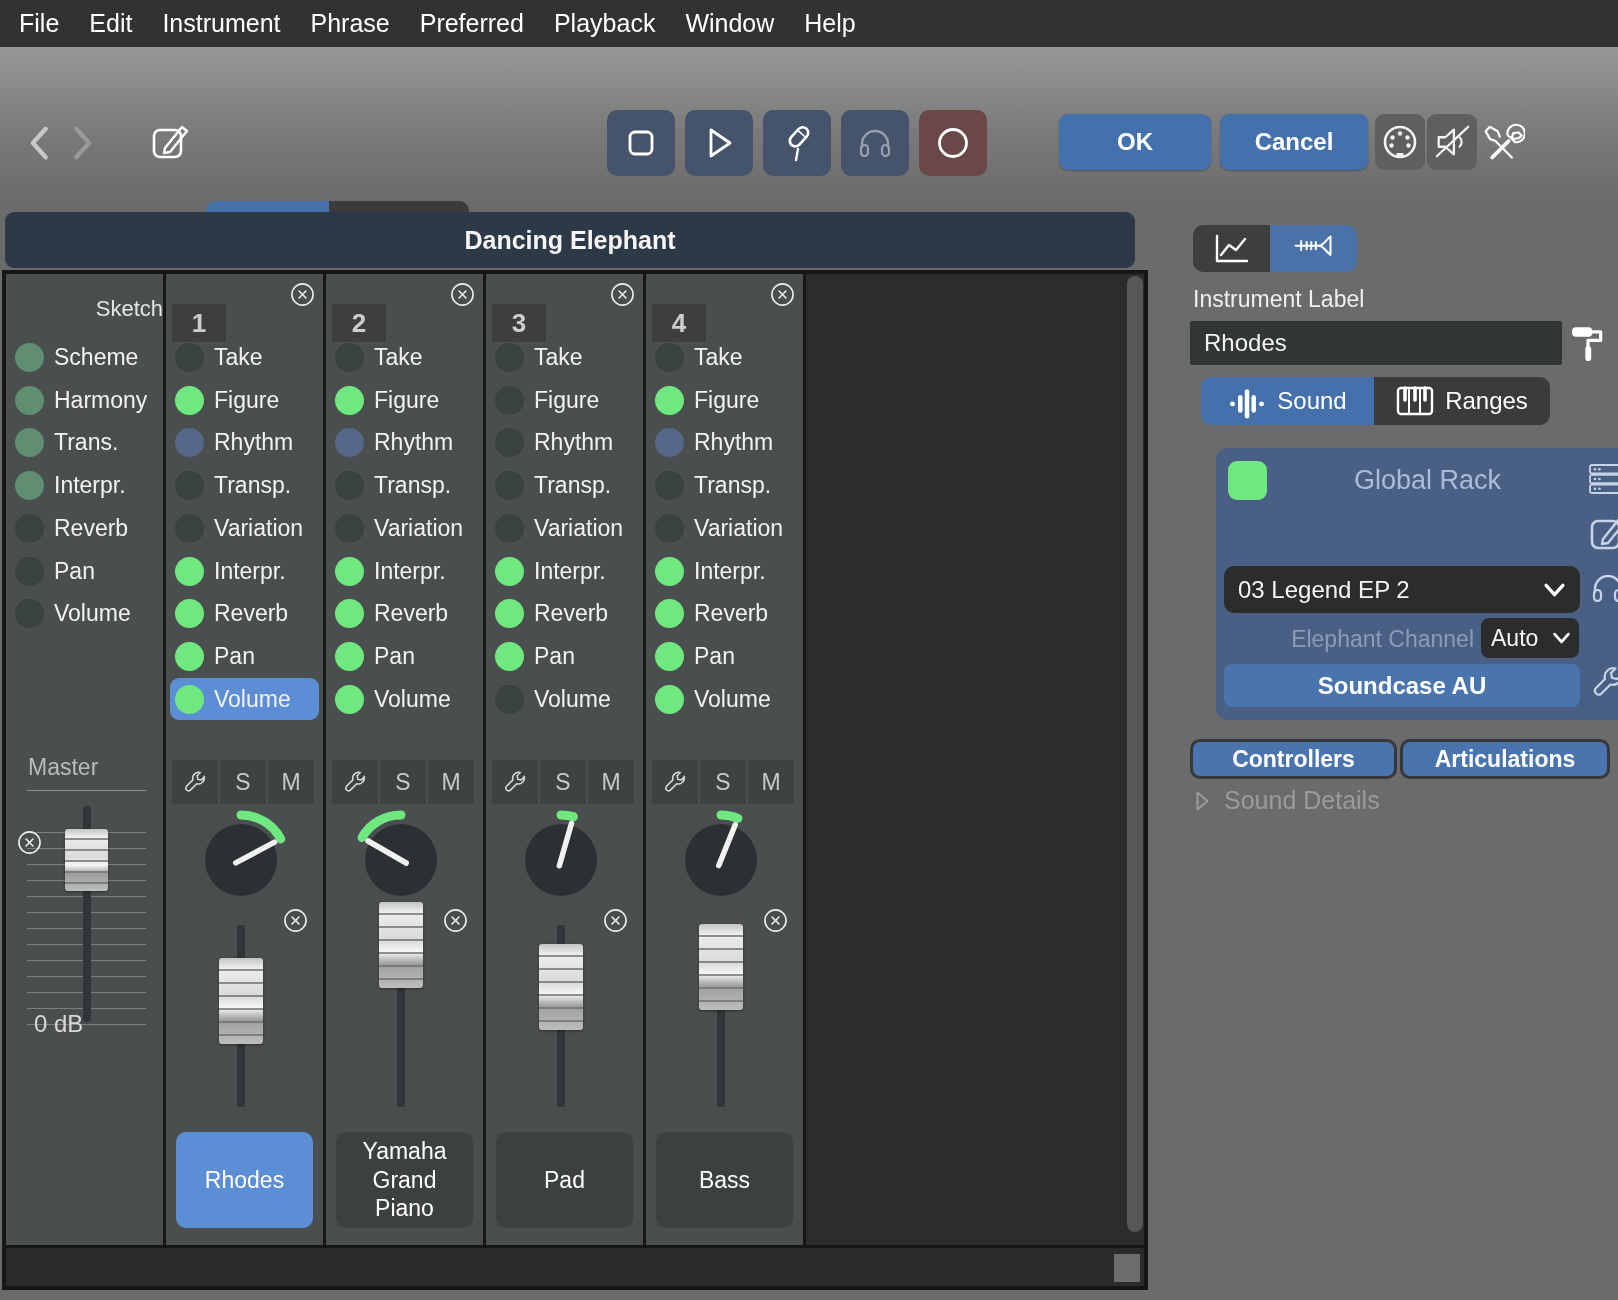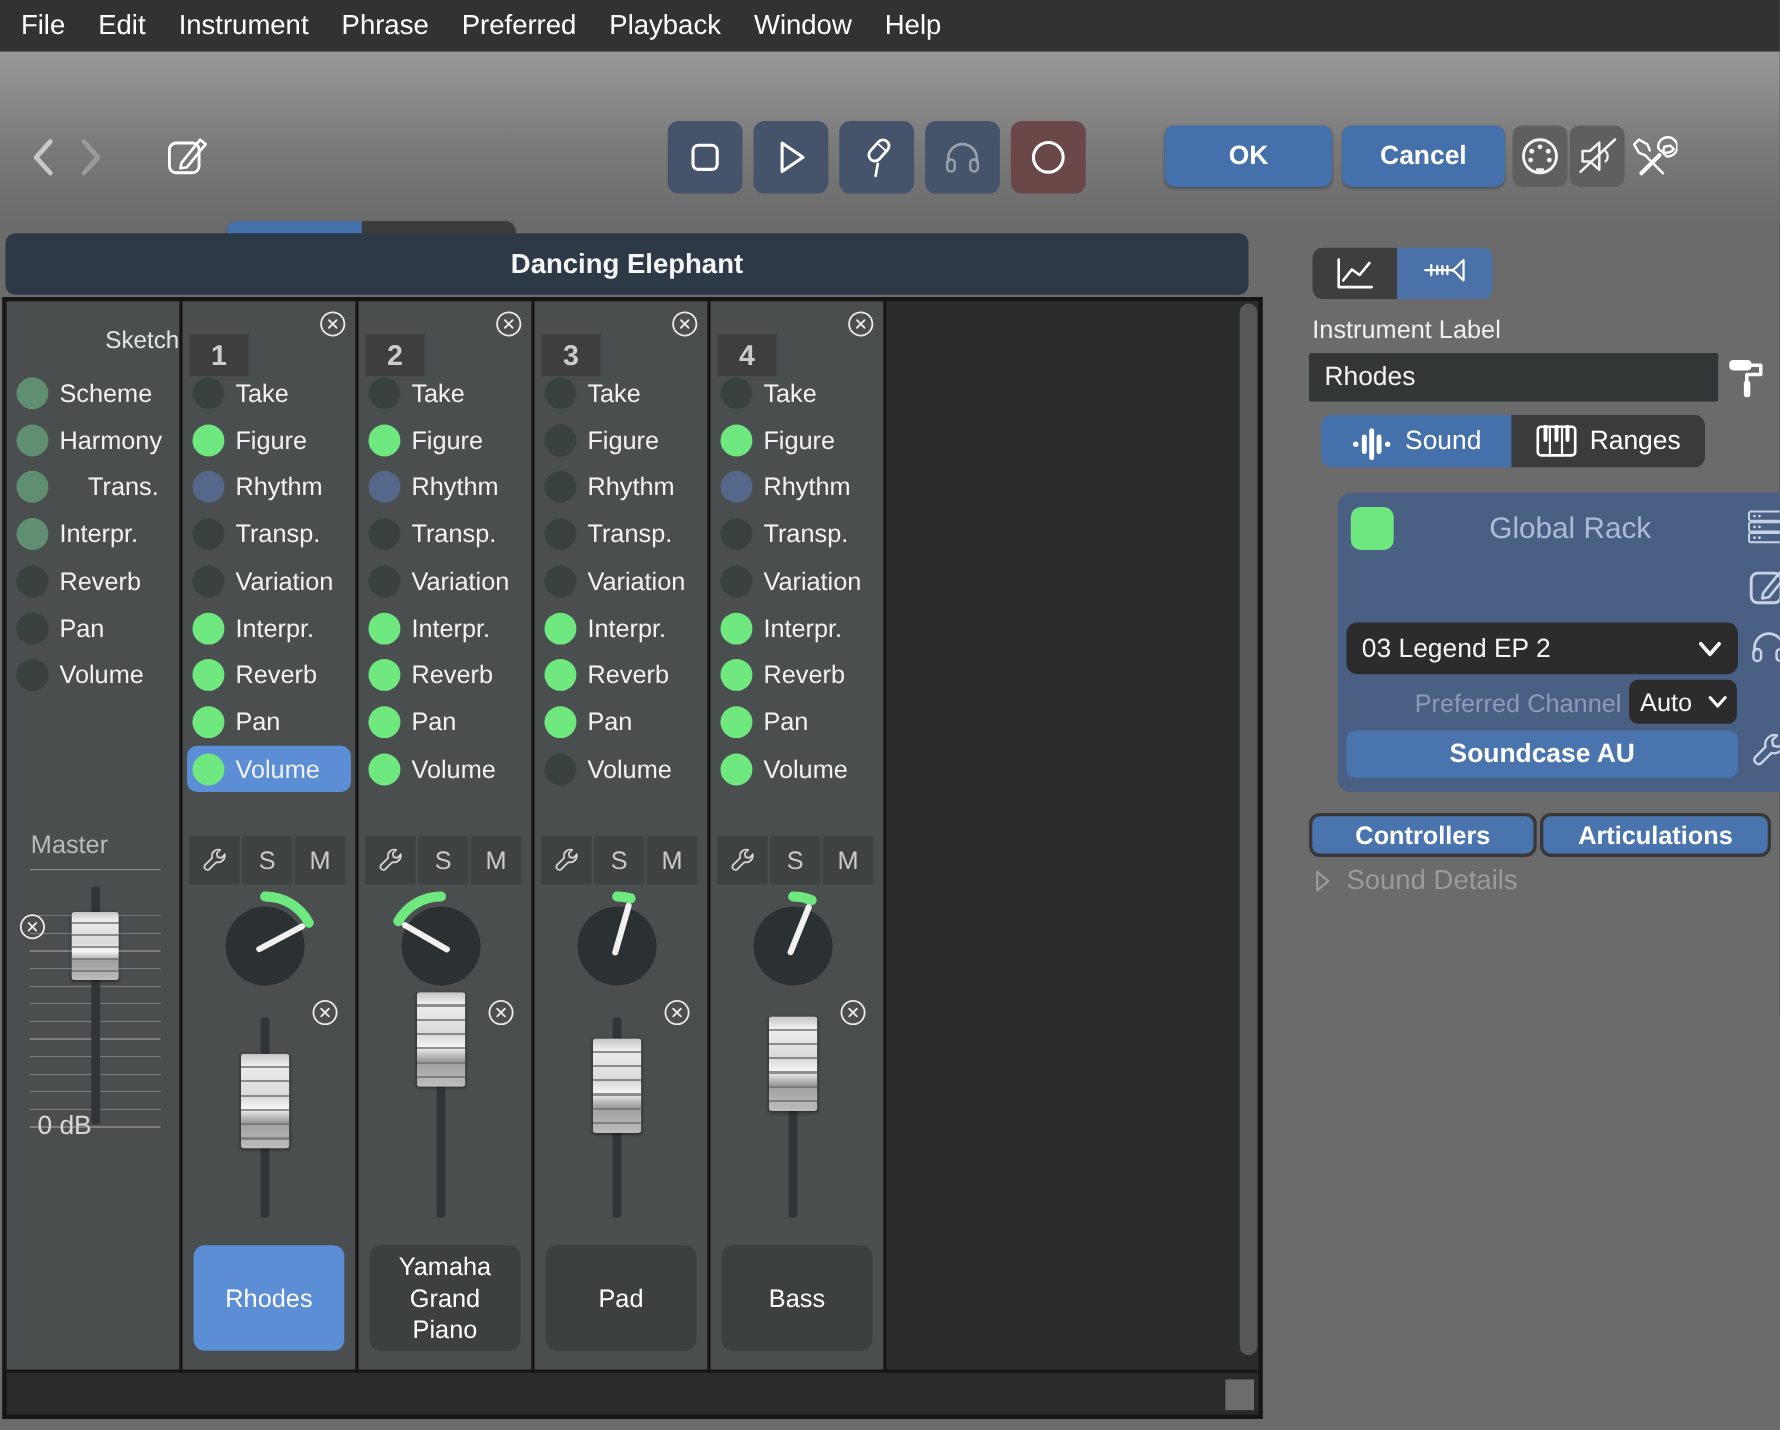--- a/index.html
+++ b/index.html
@@ -290,21 +290,21 @@
         <div class="col">
           <div class="col-title">Sketch</div>
           <div class="param-row" style="top: 62px;">
             <span class="dot sketch"></span>
             <span class="param-label">Scheme</span>
           </div>
           <div class="param-row" style="top: 105px;">
             <span class="dot sketch"></span>
             <span class="param-label">Harmony</span>
           </div>
-          <div class="param-row" style="top: 147px; gap: 26px;">
+          <div class="param-row" style="top: 147px;">
             <span class="dot sketch"></span>
             <span class="param-label">Trans.</span>
           </div>
           <div class="param-row" style="top: 190px;">
             <span class="dot sketch"></span>
             <span class="param-label">Interpr.</span>
           </div>
           <div class="param-row" style="top: 233px;">
             <span class="dot off"></span>
             <span class="param-label">Reverb</span>
@@ -686,21 +686,21 @@
     </div>
     <div class="rack-side-icon" id="rack-edit-icon"><svg viewBox="0 0 40 44">
           <rect x="4" y="10" width="27" height="27" rx="6" stroke="currentColor" fill="none" stroke-linecap="round" stroke-linejoin="round" stroke-width="2.6"></rect>
           <path d="M15 28 L32 7 l5 4 L20 32 l-6 1 z" stroke="currentColor" fill="none" stroke-linecap="round" stroke-linejoin="round" stroke-width="2.4"></path>
         </svg></div>
     <div class="rack-side-icon" id="rack-phones-icon"><svg viewBox="0 0 40 40">
           <path d="M7 24 v-3 a13 13 0 0 1 26 0 v3" stroke="currentColor" fill="none" stroke-linecap="round" stroke-linejoin="round" stroke-width="2.4"></path>
           <rect x="6" y="22" width="7" height="11" rx="3.4" stroke="currentColor" fill="none" stroke-linecap="round" stroke-linejoin="round" stroke-width="2.2"></rect>
           <rect x="27" y="22" width="7" height="11" rx="3.4" stroke="currentColor" fill="none" stroke-linecap="round" stroke-linejoin="round" stroke-width="2.2"></rect>
         </svg></div>
-    <div id="pref-label">Preferred Channel</div>
+    <div id="pref-label">Elephant Channel</div>
     <div id="pref-dd">
       <span class="dd-text">Auto</span>
       <span class="dd-chevron">
           <svg viewBox="0 0 22 15">
             <polyline points="3,3 11,12 19,3" stroke="currentColor" fill="none" stroke-linecap="round" stroke-linejoin="round" stroke-width="3.2"></polyline>
           </svg>
         </span>
     </div>
     <div id="plugin-btn">Soundcase AU</div>
     <div class="rack-side-icon" id="rack-wrench-icon"><svg viewBox="0 0 40 40">

